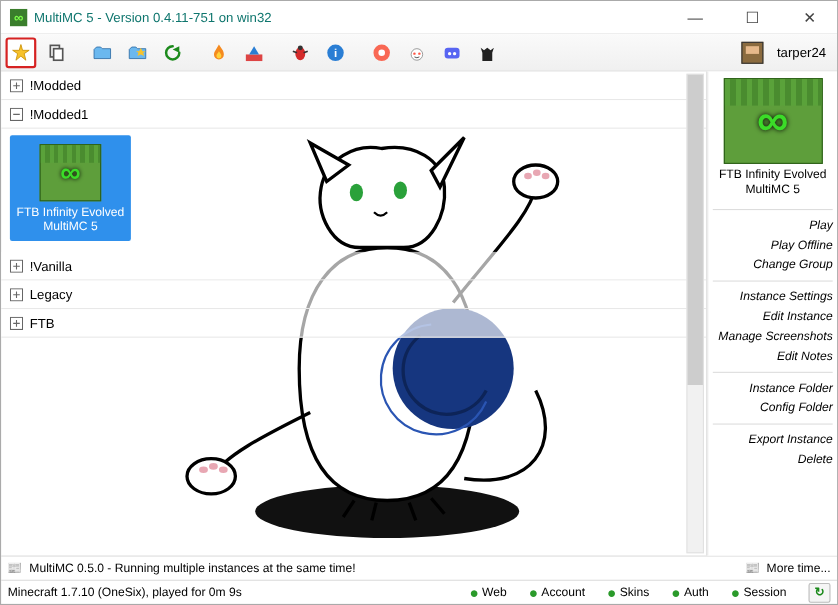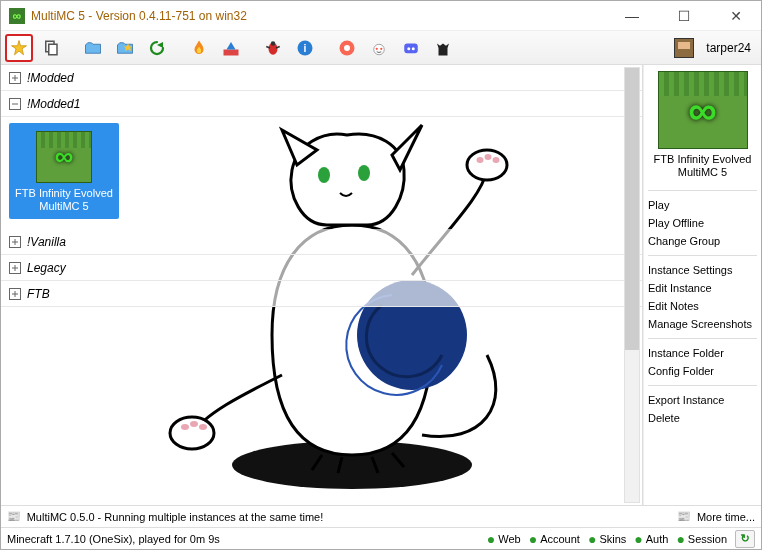--- a/index.html
+++ b/index.html
@@ -1,51 +1,51 @@
 <!DOCTYPE html>
 <html><head>
 <meta charset="utf-8">
 <style>
 * { box-sizing: border-box; margin: 0; padding: 0; }
 body { font-family: "Segoe UI", Tahoma, sans-serif; font-size: 12px; background: #fff; color: #000; width: 762px; height: 550px; overflow: hidden; border: 1px solid #aaa; position: relative; }
 .titlebar { height: 30px; display: flex; align-items: center; padding: 0 8px; background: #fff; border-bottom: 1px solid #eee; }
 .titlebar .app-icon { width: 16px; height: 16px; margin-right: 6px; }
-.titlebar .title { flex: 1; font-size: 12px; color: #a16207; }
+.titlebar .title { flex: 1; font-size: 12px; color: #0f766e; }
 .titlebar .wbtns { display: flex; gap: 18px; font-size: 14px; color: #444; }
 .titlebar .wbtns span { width: 34px; text-align: center; cursor: pointer; }
 .toolbar { height: 34px; background: linear-gradient(#fafafa,#f0f0f0); border-bottom: 1px solid #ddd; display: flex; align-items: center; padding: 2px 4px; gap: 4px; }
 .tbtn { width: 28px; height: 28px; display: flex; align-items: center; justify-content: center; border: 1px solid transparent; border-radius: 3px; cursor: pointer; }
 .tbtn.sel { border: 2px solid #d62222; background:#fff; }
 .tsep { width: 6px; }
 .tfill { flex: 1; }
 .user-chip { display: flex; align-items: center; gap: 12px; padding: 0 6px; font-size: 12px; cursor: pointer; }
 .avatar { width: 20px; height: 20px; background: #8b6b3f; border: 1px solid #333; position: relative; }
 .avatar::after { content:""; position:absolute; inset:3px 3px 8px 3px; background:#e6b88a; }
 .main { display: flex; height: calc(100% - 30px - 34px - 22px - 22px); }
 .instances { flex: 1; position: relative; overflow: hidden; border-right: 1px solid #ddd; }
 .cat-bg { position:absolute; inset:0; display:flex; align-items:center; justify-content:center; pointer-events:none; }
-.group-row { height: 26px; display: flex; align-items: center; gap: 6px; padding: 0 8px; border-bottom: 1px solid #e8e8e8; cursor: pointer; background: rgba(255,255,255,0.65); position:relative; z-index:2;font-style:italic; }
+.group-row { height: 26px; display: flex; align-items: center; gap: 6px; padding: 0 8px; border-bottom: 1px solid #e8e8e8; cursor: pointer; background: rgba(255,255,255,0.65); position:relative; z-index:2; }
 .group-row .chev { width:12px; height:12px; }
 .instance-panel { padding: 6px 8px 10px 8px; position:relative; z-index:2; }
 .instance-card { width: 110px; text-align: center; background: #2f90ec; color:#fff; padding: 4px 2px 6px 2px; border-radius: 2px; cursor: pointer; font-size: 11px; line-height:1.2; }
 .instance-card .thumb { width: 56px; height: 52px; margin: 4px auto 4px auto; background:#5e9e3b; border:1px solid #2b5e18; position:relative; }
 .instance-card .thumb::before { content:""; position:absolute; left:0; right:0; top:0; height:16px; background: repeating-linear-gradient(90deg,#5aa23a,#5aa23a 4px,#4a8c2f 4px,#4a8c2f 8px); }
 .instance-card .thumb::after { content:"∞"; position:absolute; inset:0; display:flex; align-items:center; justify-content:center; color:#3bdc28; font-size:26px; font-weight:bold; text-shadow:0 0 4px #000; }
 .scrollbar { position:absolute; right:2px; top:2px; bottom:2px; width:16px; background:#f1f1f1; border:1px solid #e1e1e1; z-index:3; }
 .scrollbar .thumb { position:absolute; top:0; left:0; right:0; height:65%; background:#cdcdcd; }
 .sidepanel { width: 118px; background: #fff; display:flex; flex-direction:column; align-items:stretch; padding: 6px 4px; gap:2px; border-left:1px solid #eee; }
 .side-thumb { width: 90px; height: 78px; margin: 0 auto; background:#5e9e3b; border:1px solid #2b5e18; position:relative; }
 .side-thumb::before { content:""; position:absolute; left:0; right:0; top:0; height:24px; background: repeating-linear-gradient(90deg,#5aa23a,#5aa23a 5px,#4a8c2f 5px,#4a8c2f 10px); }
 .side-thumb::after { content:"∞"; position:absolute; inset:0; display:flex; align-items:center; justify-content:center; color:#3bdc28; font-size:40px; font-weight:bold; text-shadow:0 0 5px #000; }
 .side-title { text-align:center; font-size:11px; line-height:1.15; padding: 2px 2px 6px 2px; }
-.side-btn { font-size:11px; text-align:left; padding:2px 0; cursor:pointer; }
+.side-btn { font-size:11px; text-align:right; padding:2px 0; cursor:pointer;font-style:italic; }
 .side-sep { height:1px; background:#ddd; margin:4px 0; }
 .newsbar { height:22px; border-top:1px solid #ddd; display:flex; align-items:center; padding:0 6px; font-size:11px; gap:6px; }
 .newsbar .fill { flex:1; }
-.statusbar { height:22px; border-top:1px solid #ddd; display:flex; align-items:center; padding:0 6px; font-size:11px; gap:8px; }
+.statusbar { height:22px; border-top:1px solid #ddd; display:flex; align-items:center; padding:0 6px; font-size:11px; gap:20px; }
 .statusbar .fill { flex:1; }
 .stat { display:flex; align-items:center; gap:3px; cursor:default; }
 .stat .dot { color:#2a9a2a; font-size:14px; }
 .refresh { width:20px; height:18px; border:1px solid #bbb; border-radius:2px; background:#f5f5f5; display:flex; align-items:center; justify-content:center; cursor:pointer; color:#1c8a1c; font-weight:bold; }
 svg { display:block; }
 </style>
 </head>
 <body>
 
 <div class="titlebar">
@@ -239,22 +239,22 @@
   <div class="sidepanel">
     <div class="side-thumb"></div>
     <div class="side-title">FTB Infinity Evolved MultiMC 5</div>
     <div class="side-sep"></div>
     <div class="side-btn">Play</div>
     <div class="side-btn">Play Offline</div>
     <div class="side-btn">Change Group</div>
     <div class="side-sep"></div>
     <div class="side-btn">Instance Settings</div>
     <div class="side-btn">Edit Instance</div>
+    <div class="side-btn">Manage Screenshots</div>
     <div class="side-btn">Edit Notes</div>
-    <div class="side-btn">Manage Screenshots</div>
     <div class="side-sep"></div>
     <div class="side-btn">Instance Folder</div>
     <div class="side-btn">Config Folder</div>
     <div class="side-sep"></div>
     <div class="side-btn">Export Instance</div>
     <div class="side-btn">Delete</div>
   </div>
 </div>
 
 <div class="newsbar">

